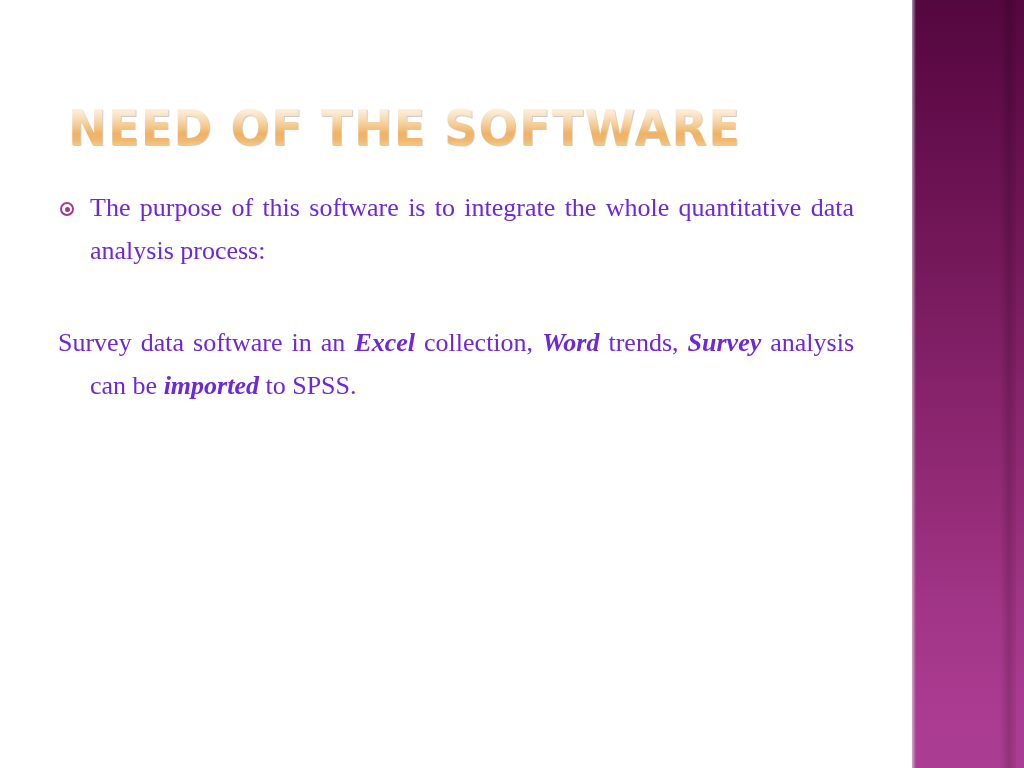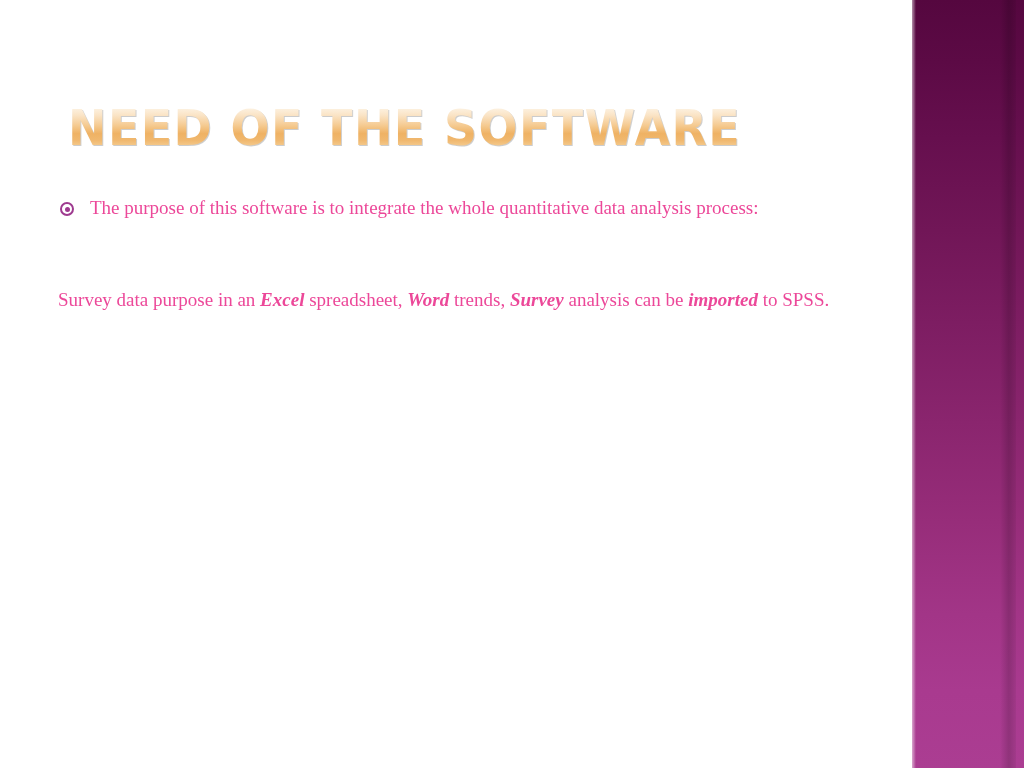--- a/index.html
+++ b/index.html
@@ -109,23 +109,23 @@
 
   
   .content {
     position: absolute;
     left: 58px;
     top: 186px;
     width: 796px;
   }
 
   .para {
-    font-size: 19px;
+    font-size: 26px;
     line-height: 43px;
-    color: #ec4899;
+    color: #6d28d9;
     text-align: justify;
     text-justify: inter-word;
     margin: 0;
     padding: 0;
   }
 
   
   .para-bullet {
     position: relative;
     padding-left: 32px;
@@ -192,17 +192,17 @@
       <span class="bullet-mark"></span>
       <span>The purpose of this software is to integrate the whole quantitative data analysis process:</span>
     </p>
 
     <div class="spacer"></div>
 
 
     <div class="spacer-small"></div>
 
     <p class="para para-hang">
-      <span>Survey data purpose in an </span><b>Excel</b><span> spreadsheet, </span><b>Word</b><span> trends, </span><b>Survey</b><span> analysis can be </span><b>imported</b><span> to SPSS.</span>
+      <span>Survey data software in an </span><b>Excel</b><span> collection, </span><b>Word</b><span> trends, </span><b>Survey</b><span> analysis can be </span><b>imported</b><span> to SPSS.</span>
     </p>
 
   </div>
 </div>
 
 </body></html>

